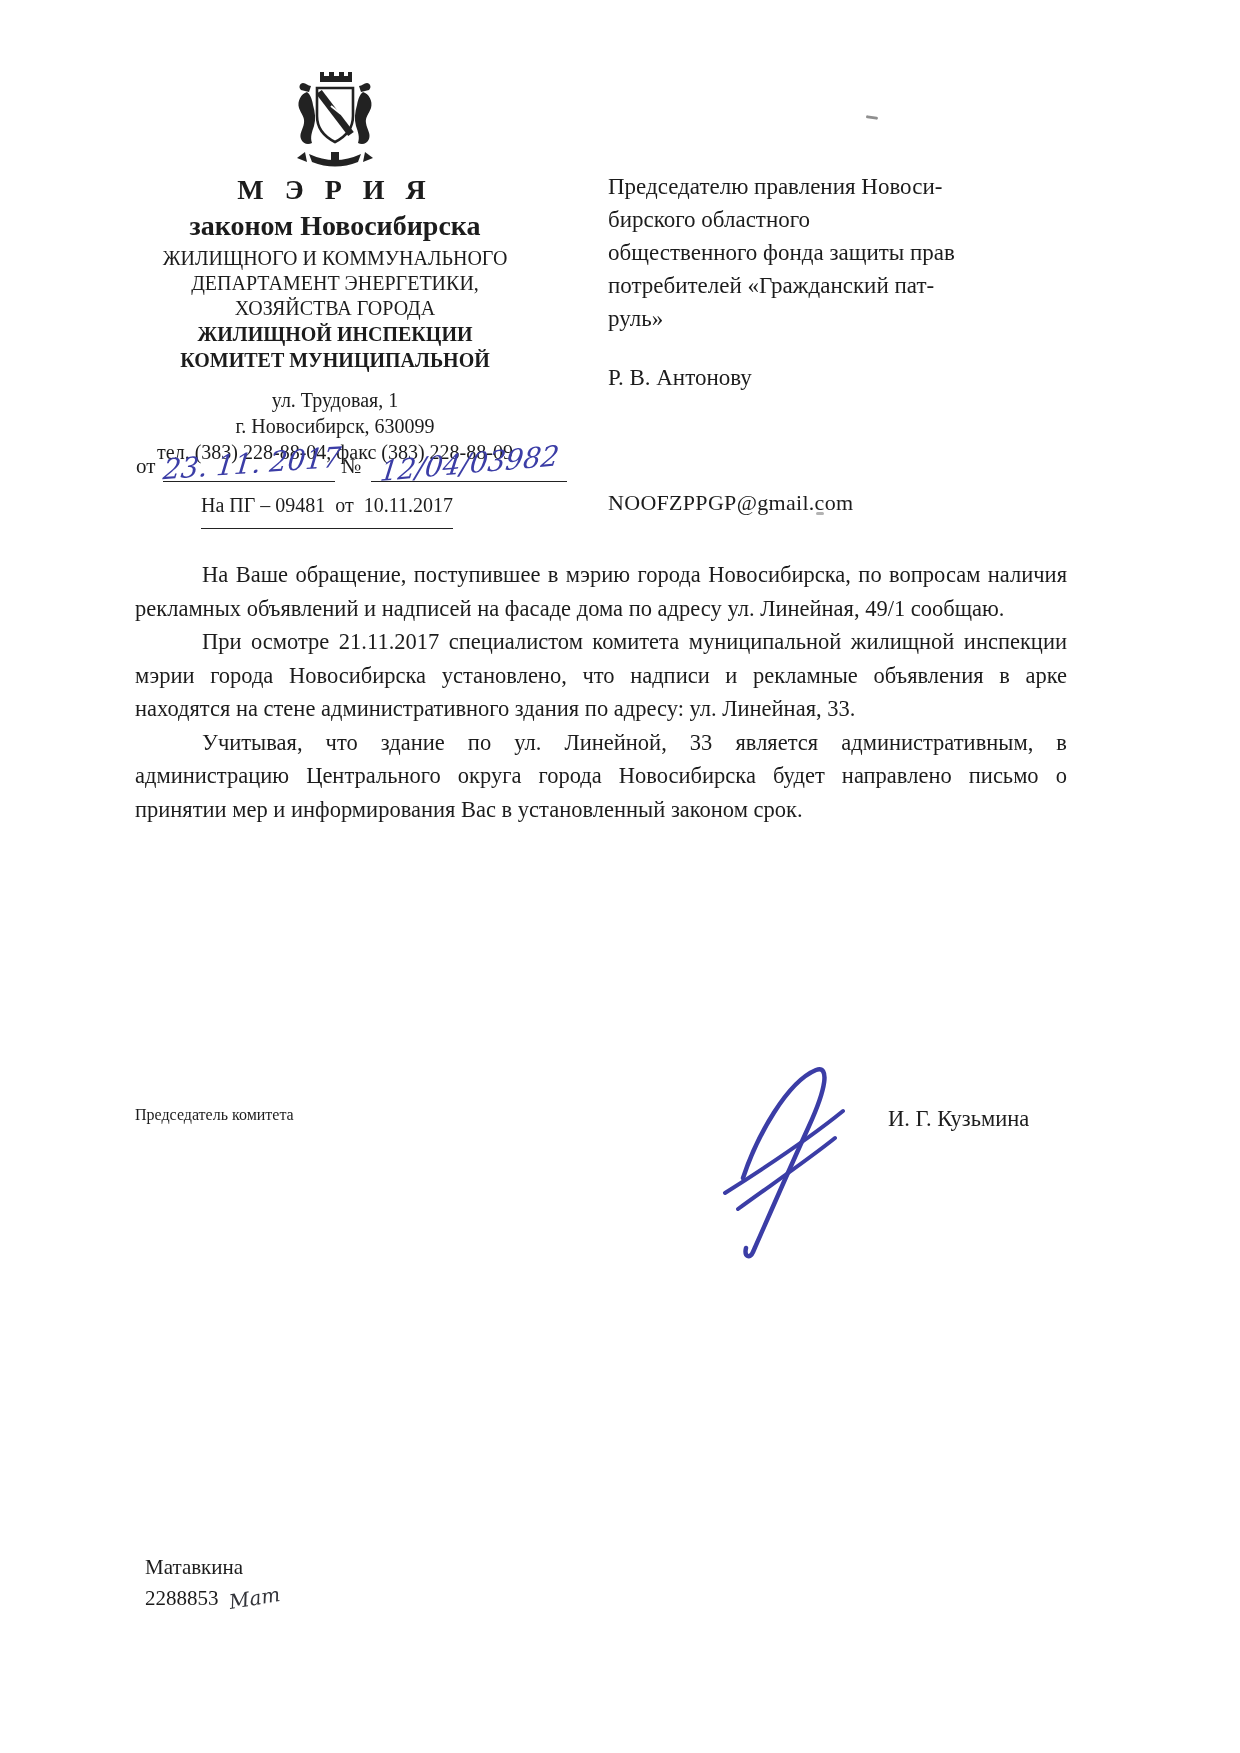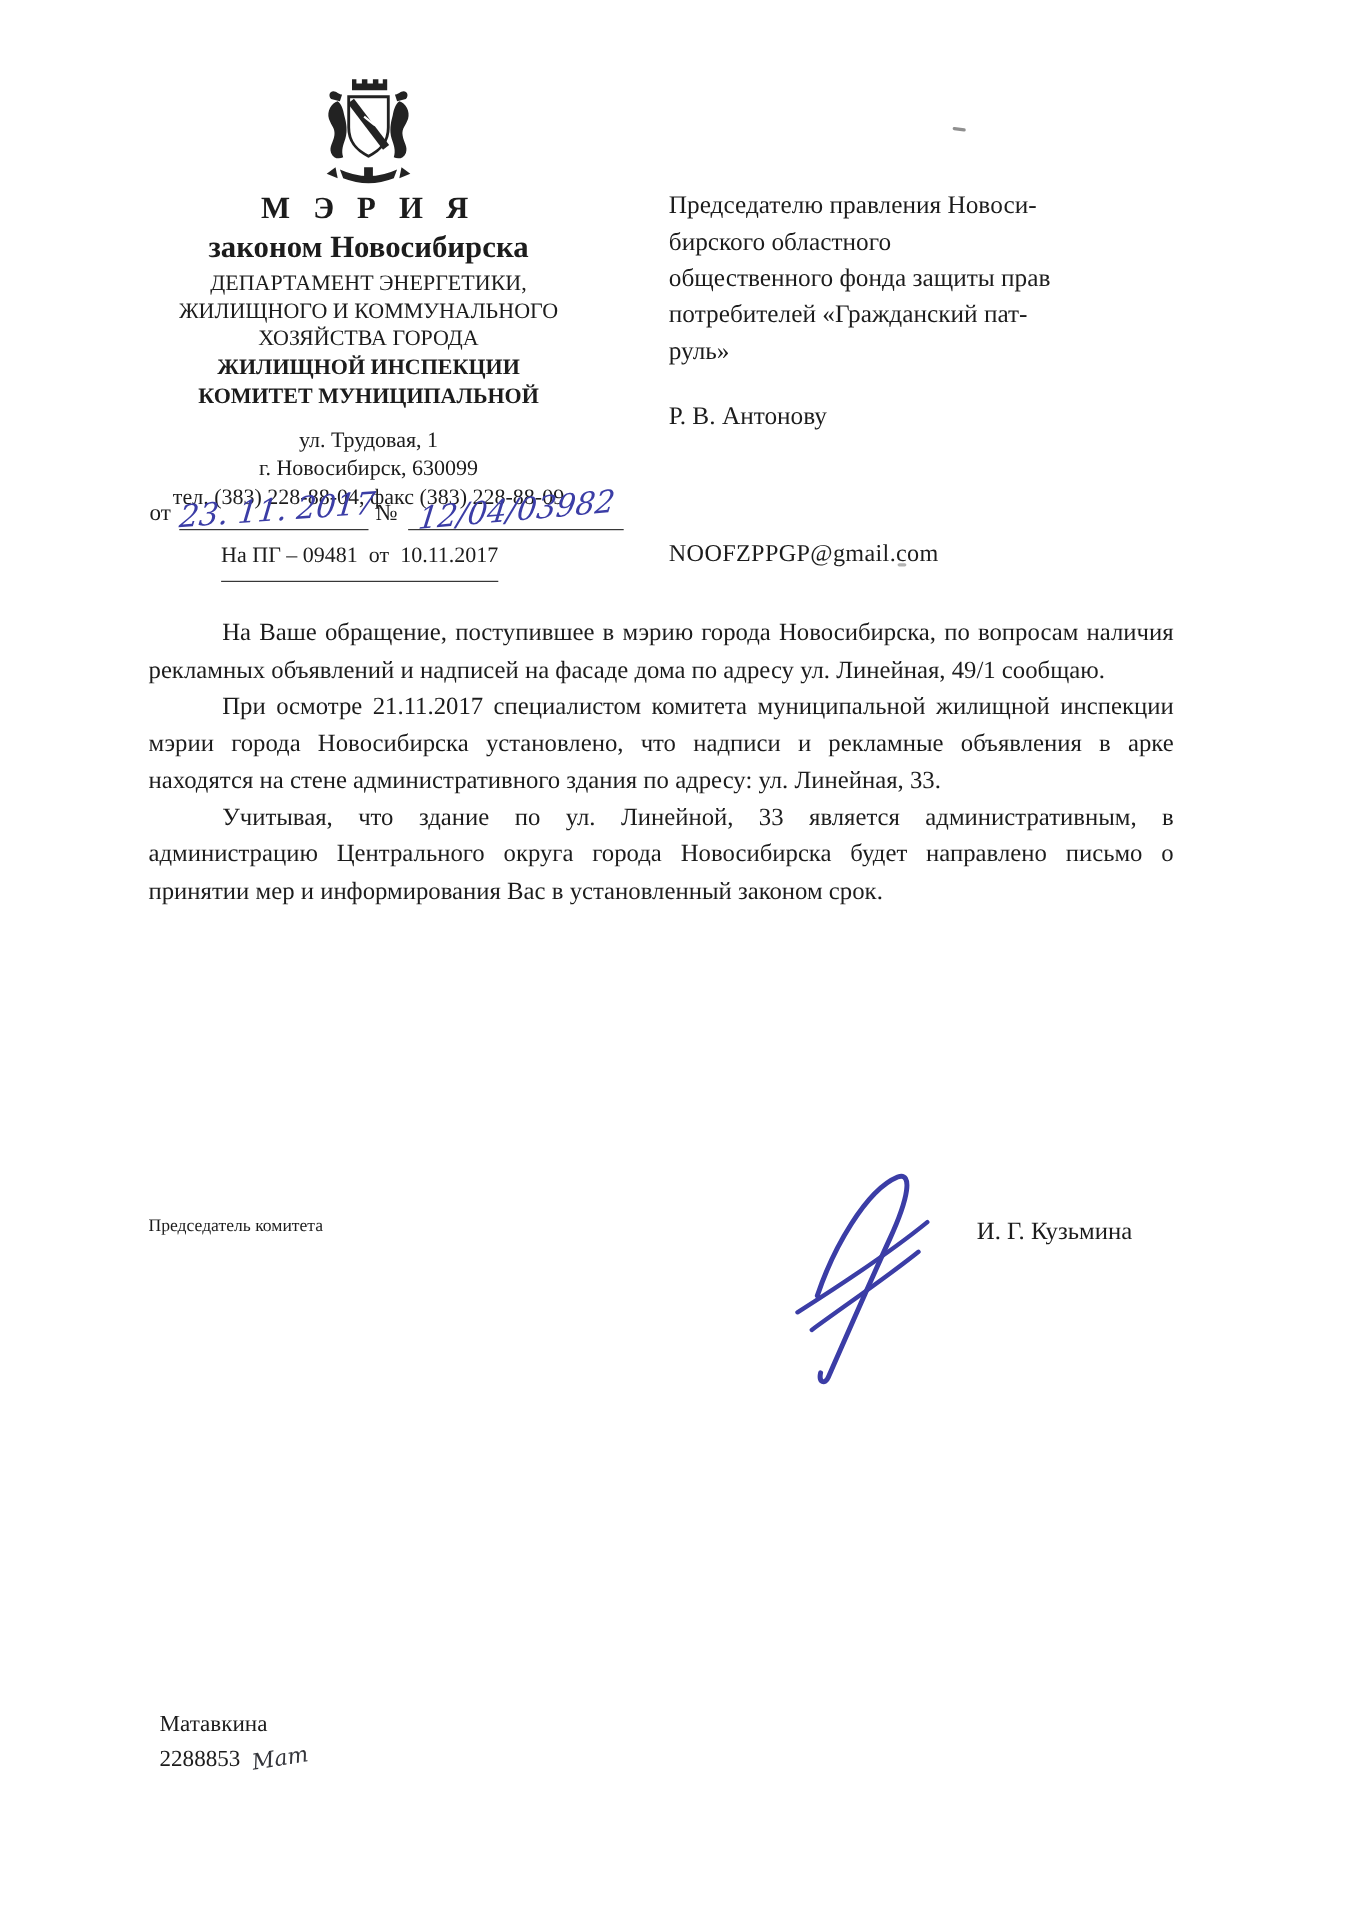--- a/index.html
+++ b/index.html
@@ -112,22 +112,22 @@
 
         <path d="M22 86 q26 12 52 0 l-3 8 q-23 9 -46 0 z" fill="#222"></path>
         <path d="M44 84 h8 v10 h-8 z" fill="#222"></path>
         <path d="M18 84 l-8 6 l10 4 z" fill="#222"></path>
         <path d="M78 84 l8 6 l-10 4 z" fill="#222"></path>
       </svg>
     </div>
     <div class="org-title">М Э Р И Я</div>
     <div class="org-subtitle">законом Новосибирска</div>
     <div class="dept-block">
+      <div class="dept-line">ЖИЛИЩНОГО И КОММУНАЛЬНОГО</div>
       <div class="dept-line">ДЕПАРТАМЕНТ ЭНЕРГЕТИКИ,</div>
-      <div class="dept-line">ЖИЛИЩНОГО И КОММУНАЛЬНОГО</div>
       <div class="dept-line">ХОЗЯЙСТВА ГОРОДА</div>
       <div class="committee-line">ЖИЛИЩНОЙ ИНСПЕКЦИИ</div>
       <div class="committee-line">КОМИТЕТ МУНИЦИПАЛЬНОЙ</div>
     </div>
     <div class="address-block">
       <div class="addr-line">ул. Трудовая, 1</div>
       <div class="addr-line">г. Новосибирск, 630099</div>
       <div class="addr-line">тел. (383) 228-88-04, факс (383) 228-88-09</div>
     </div>
   </div>

